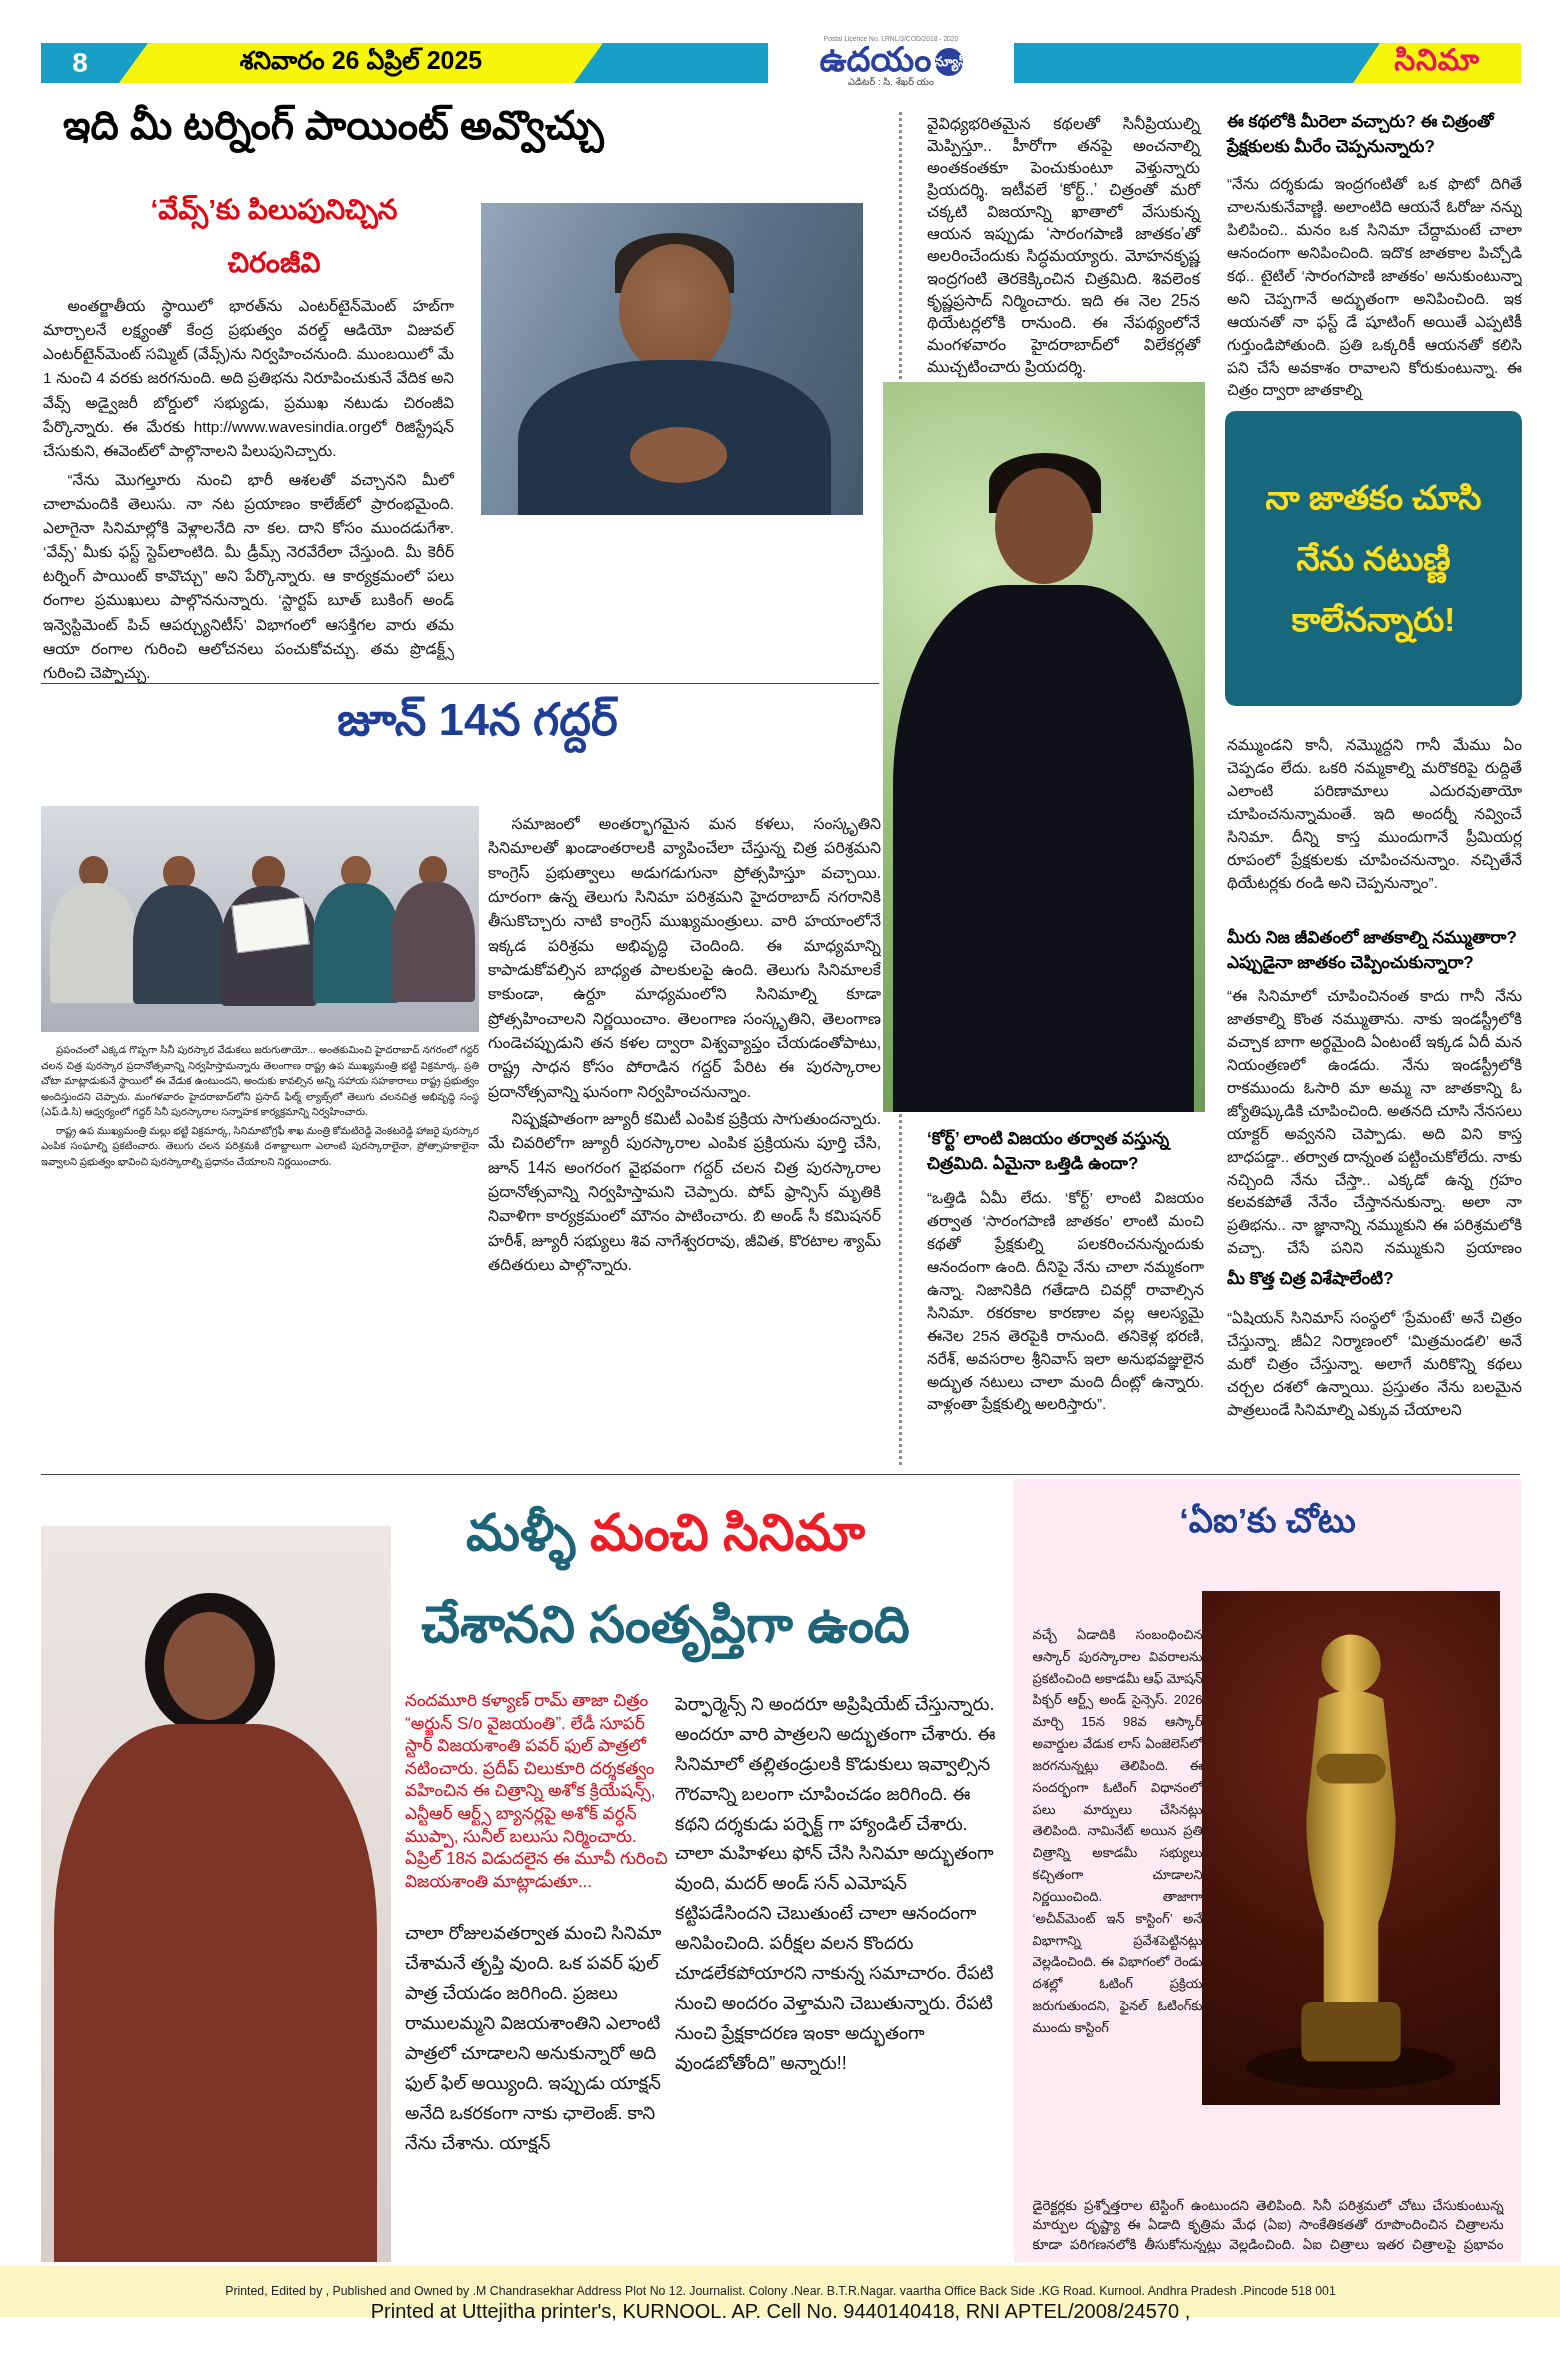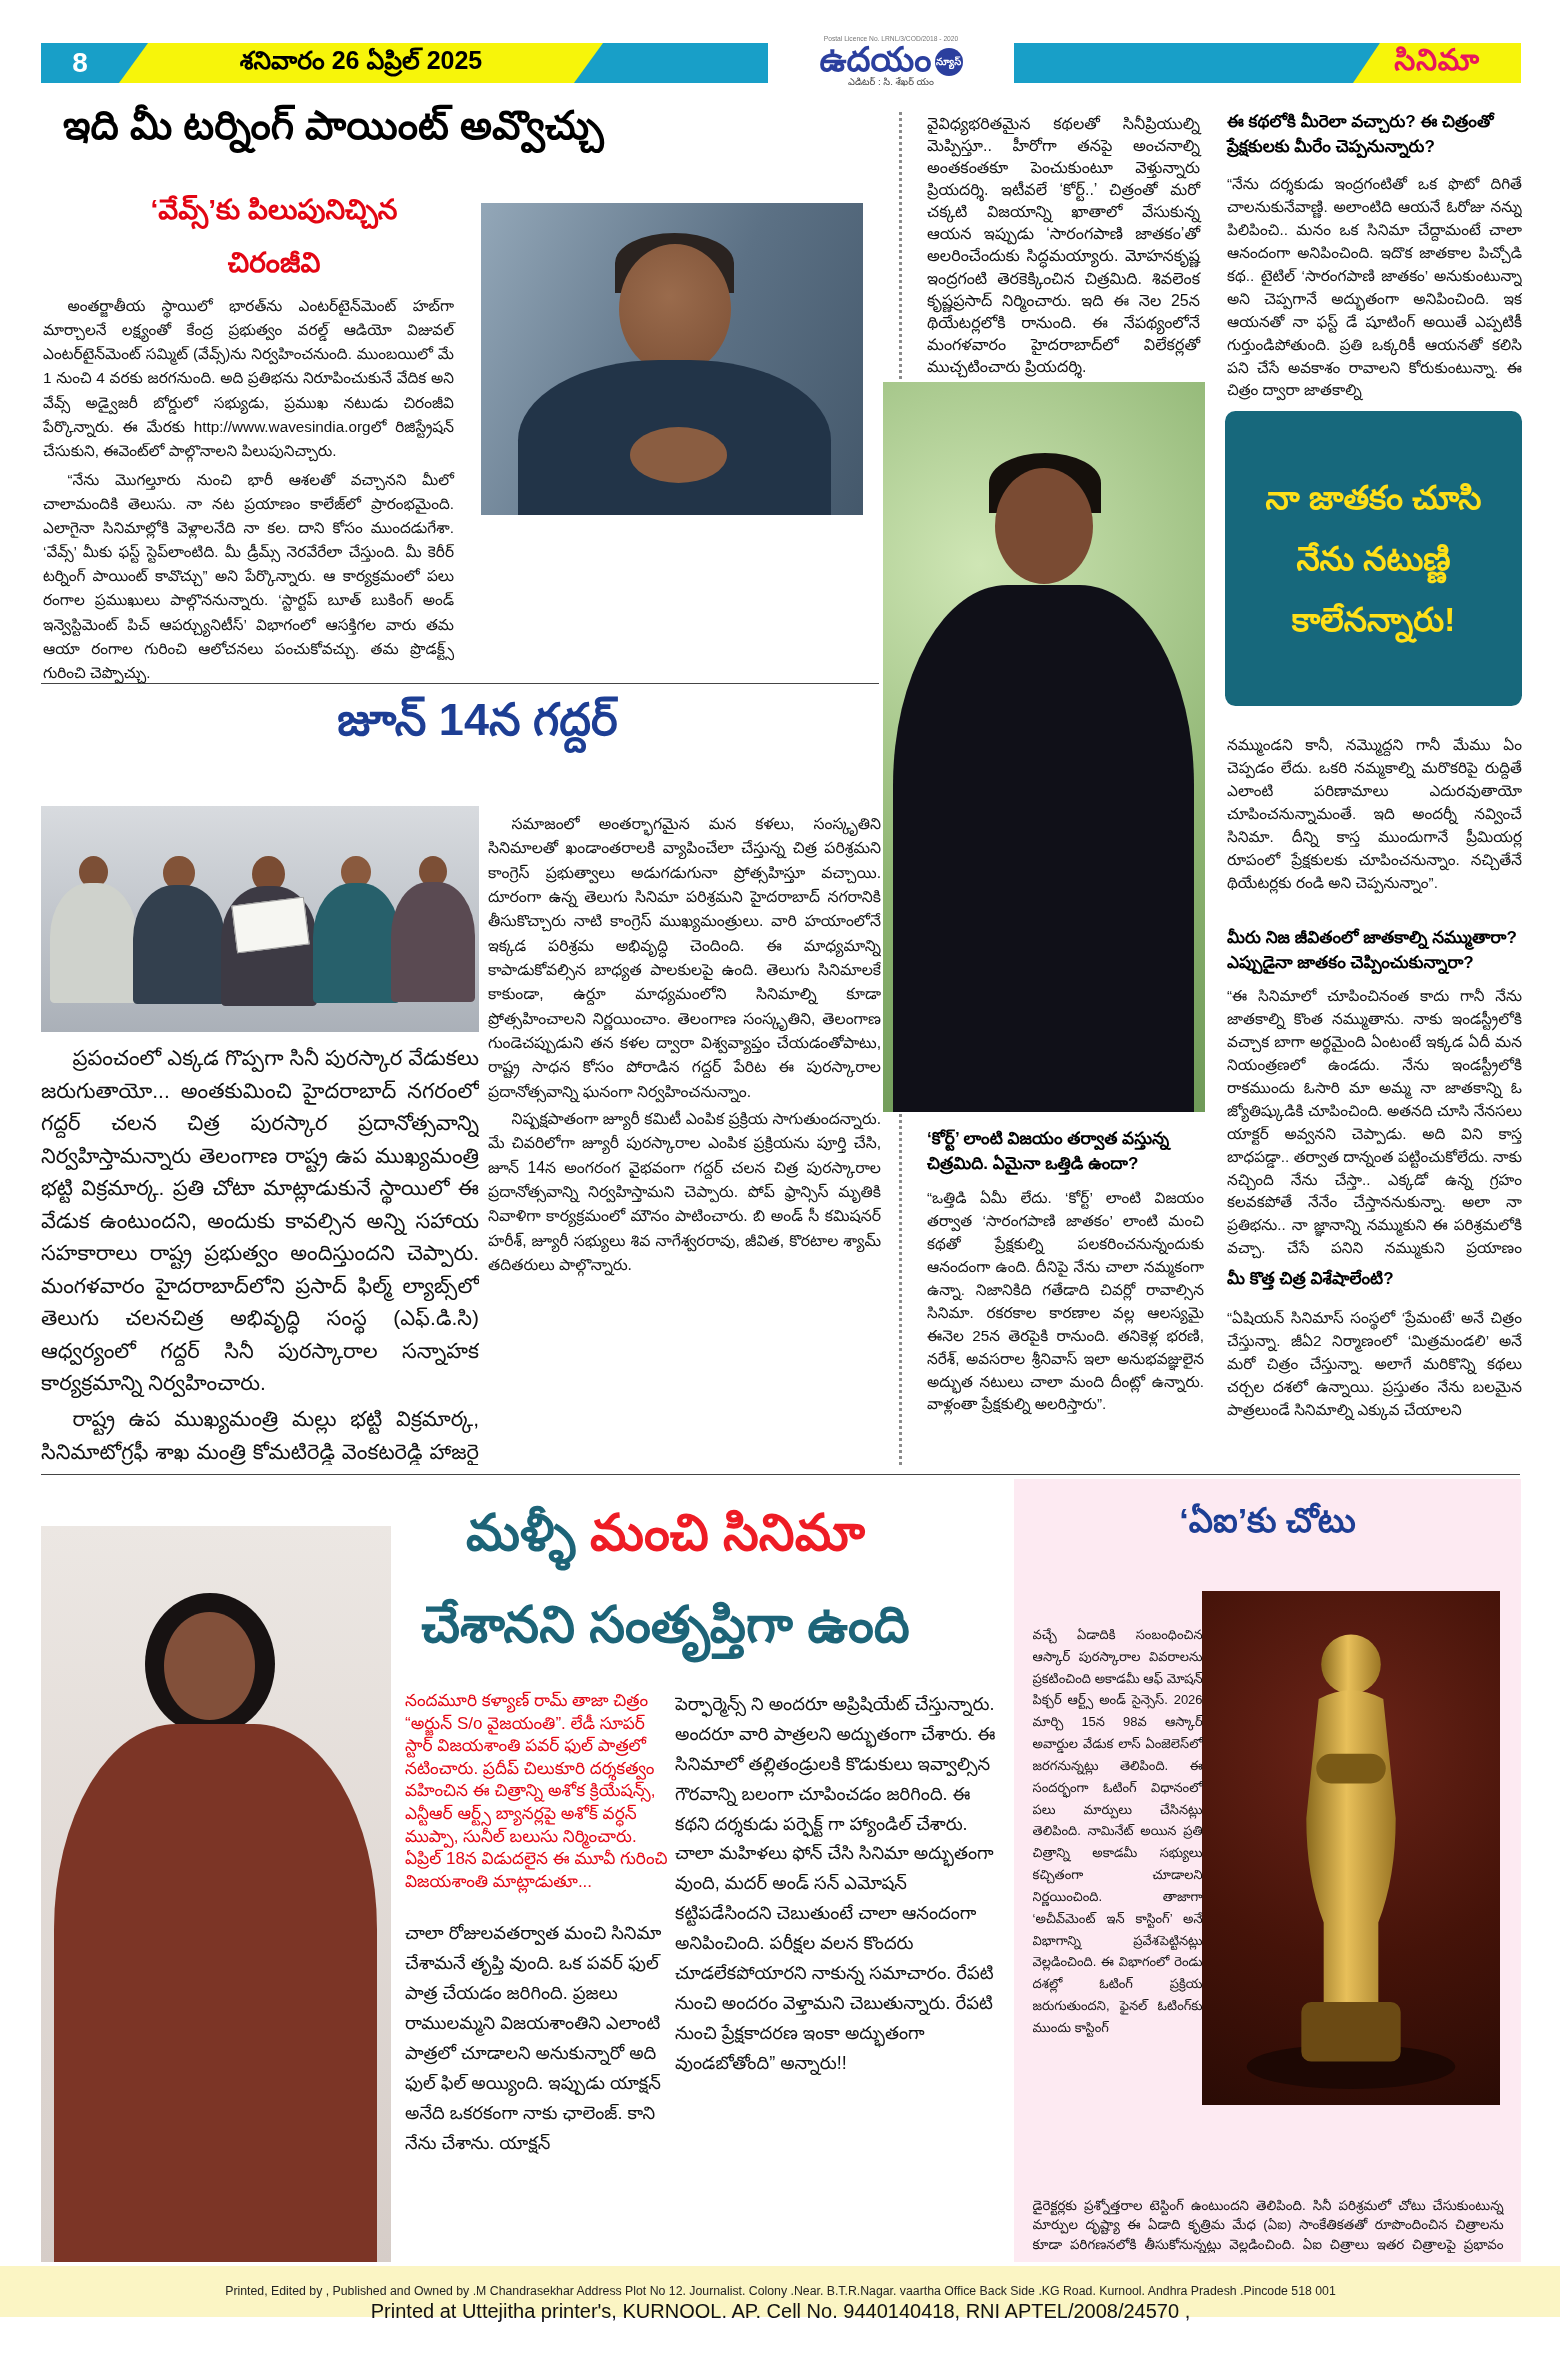--- a/index.html
+++ b/index.html
@@ -16,35 +16,35 @@
   .date-band{position:absolute;left:78px;top:0;width:484px;height:40px;background:#f7f50a;
              clip-path:polygon(6% 0,100% 0,94% 100%,0 100%);display:flex;align-items:center;justify-content:center;
              font-size:25px;font-weight:bold;color:#000;}
   .cinema-box{position:absolute;left:1312px;top:0;width:168px;height:40px;background:#f7f50a;
               clip-path:polygon(16% 0,100% 0,100% 100%,0 100%);display:flex;align-items:center;justify-content:center;
               color:#e8175d;font-size:30px;font-weight:bold;letter-spacing:0.7px;}
   .logo-box{position:absolute;left:727px;top:-9.7px;width:246px;height:69px;background:#fff;text-align:center;}
   .logo-top{font-size:6.7px;color:#777;padding-top:1.5px;}
   .logo-main{font-size:34px;font-weight:bold;color:#2b3f9e;line-height:1.0;}
   .logo-badge{display:inline-block;background:#2b3f9e;color:#fff;border-radius:50%;width:28px;height:28px;
-              font-size:10px;line-height:28px;vertical-align:middle;margin-left:3px;}
+              font-size:13px;line-height:28px;vertical-align:middle;margin-left:3px;}
   .logo-tag{font-size:9.7px;color:#444;}
 
   
   .a1-head{left:63px;top:103px;width:805px;font-size:40px;font-weight:bold;color:#000;}
   .a1-kicker{left:67px;top:183px;width:414px;text-align:center;color:#e30613;font-size:28px;font-weight:bold;line-height:1.9;}
   .a1-body{left:43px;top:294px;width:411px;font-size:15.3px;line-height:1.58;}
   .a1-body p{margin:0 0 4.5px 0;text-indent:1.6em;}
 
   .hr{border-top:1.5px solid #444;height:0;}
 
   
   .a2-head{left:75px;top:693px;width:805px;text-align:center;color:#1d3e94;font-weight:bold;font-size:45px;line-height:1.2;}
   .a2-colr{left:488px;top:812px;width:393px;height:656px;font-size:15.7px;line-height:1.55;}
-  .a2-coll{left:41px;top:1042px;width:438px;height:423px;font-size:21px;line-height:1.55;}
+  .a2-coll{left:41px;top:1042px;width:438px;height:423px;font-size:10px;line-height:1.55;}
   .a2-colr p,.a2-coll p{margin:0 0 3px 0;text-indent:1.5em;}
 
   
   .dotline{left:899px;top:112px;height:1353px;width:0;border-left:3.7px dotted #8a8a8a;}
   .iv-intro{left:927px;top:113px;width:273px;font-size:16px;line-height:1.38;}
   .iv-q{font-weight:bold;font-size:17px;line-height:1.45;color:#000;}
   .iv-a{font-size:15.3px;line-height:1.5;}
   .qmid{left:927px;top:1127px;width:277px;}
   .amid{left:927px;top:1187px;width:277px;height:246px;}
   .q1{left:1227px;top:110px;width:295px;}

